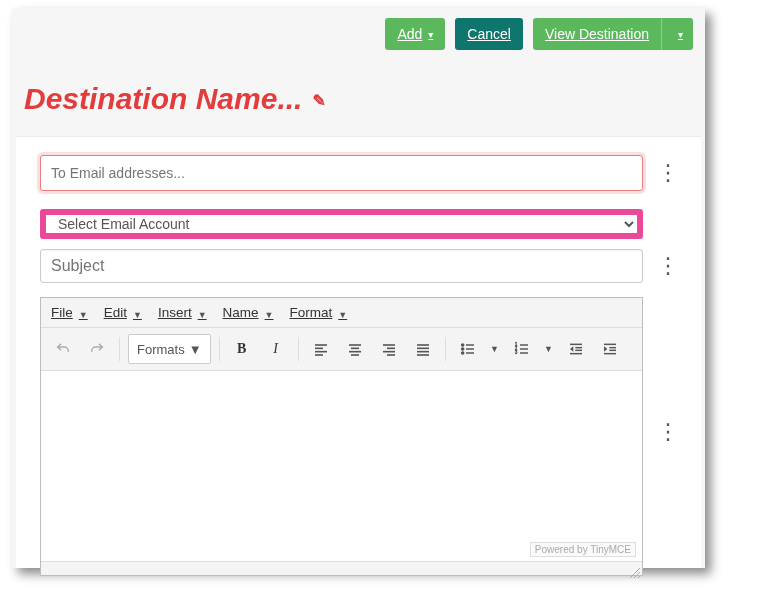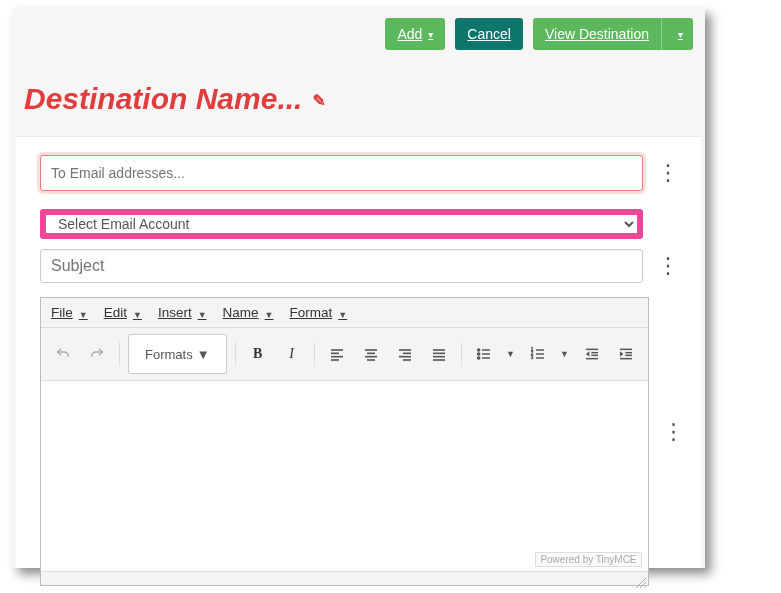--- a/index.html
+++ b/index.html
@@ -147,21 +147,21 @@
     color: #555;
   }
   .tbtn {
     width: 28px; height: 26px;
     display: inline-flex; align-items: center; justify-content: center;
     border-radius: 2px;
     cursor: pointer;
   }
   .tsep { width: 1px; height: 24px; background: #ddd; margin: 0 2px; }
   .formats-btn {
-    height: 40px; padding: 0 16px;
+    height: 30px; padding: 0 8px;
     display: inline-flex; align-items: center; gap: 4px;
     border: 1px solid #ccc; border-radius: 2px;
     background: #fff; cursor: pointer;
     font-size: 13px; color: #555;
   }
   .tbtn.bold { font-weight: 700; font-family: Georgia, serif; color: #333; }
   .tbtn.italic { font-style: italic; font-family: Georgia, serif; color: #333; }
   .tbtn svg { width: 16px; height: 16px; }
   .split-caret { width: 14px; font-size: 9px; color: #555; text-align:center; cursor:pointer; }
   .ed-body {

